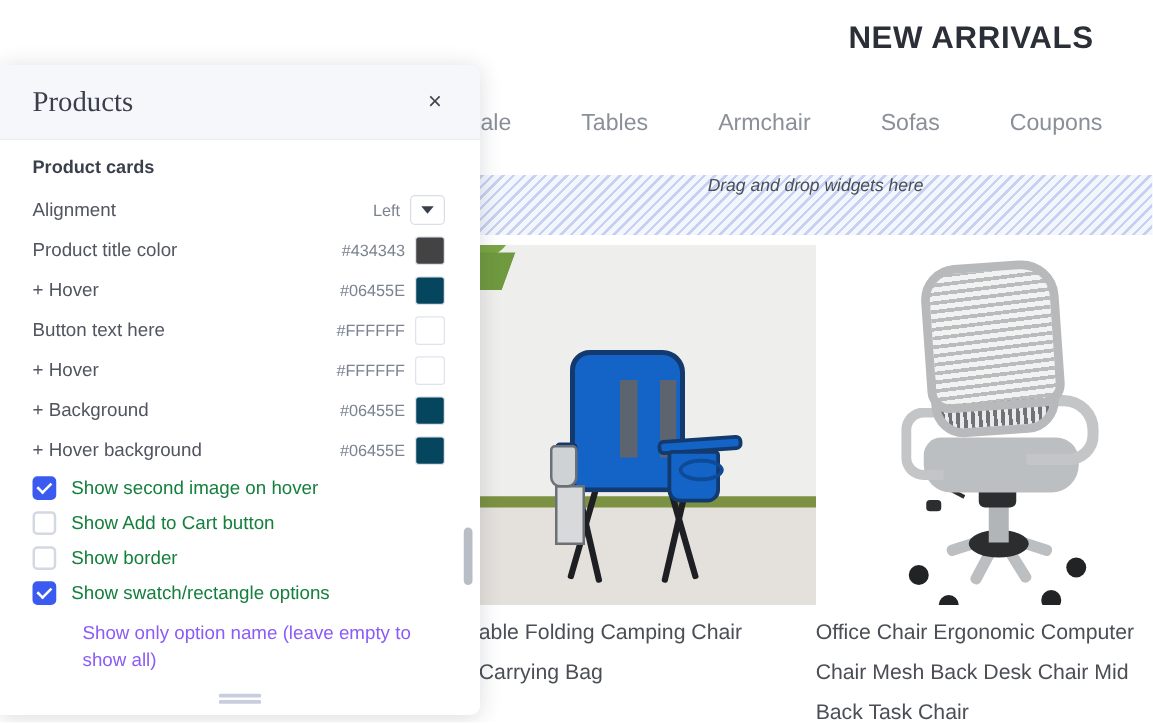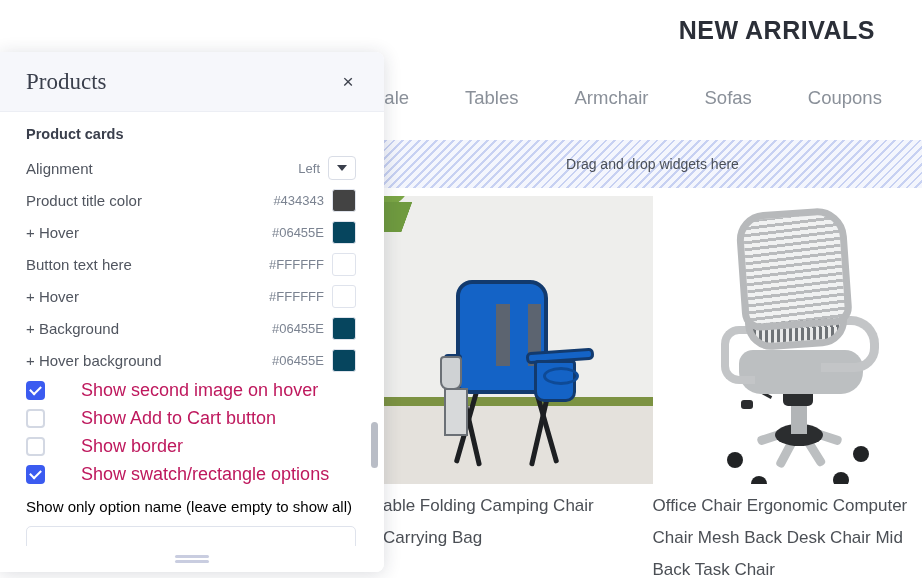--- a/index.html
+++ b/index.html
@@ -31,21 +31,21 @@
   }
   .nav-item:first-child { padding-left:42px; }
 
   .dropzone {
     position:absolute; left:383px; top:140px; width:539px; height:48px;
     background:
       repeating-linear-gradient(-45deg,
         rgba(255,255,255,0.75) 0px, rgba(255,255,255,0.75) 4px,
         rgba(188,199,238,0.55) 4px, rgba(188,199,238,0.55) 6px),
       #d5ddf7;
-    display:flex; align-items:center; justify-content:center;
+    display:flex; align-items:flex-start; justify-content:center;font-style:italic;
   }
   .dropzone-label { font-size:14px; color:#4a4f58; }
 
   
   .products { position:absolute; left:383px; top:196px; width:539px; }
   .prod-row { display:flex; }
   .prod { width:270px; }
   .prod-img { width:100%; height:288px; position:relative; overflow:hidden; background:#fff; }
   .prod-title {
     font-size:17px; line-height:32px; color:#4b4f55;
@@ -207,23 +207,23 @@
   .cb {
     width:19px; height:19px; border-radius:4px; border:2px solid #d3d8e3;
     background:#fff; margin-right:12px; display:flex; align-items:center; justify-content:center;
     flex-shrink:0;
   }
   .cb.on { background:#3b5bf0; border-color:#3b5bf0; }
   .cb.on:after {
     content:""; width:9px; height:5px; border-left:2px solid #fff; border-bottom:2px solid #fff;
     transform: rotate(-45deg) translate(1px,-1px);
   }
-  .cb-label { font-size:18px; color:#be185d;margin-left:24px; }
-
-  .field-label { font-size:15px; color:#000000; line-height:22px; margin-top:8px; }
+  .cb-label { font-size:15px; color:#15803d; }
+
+  .field-label { font-size:15px; color:#8b5cf6; line-height:22px; margin-top:8px;margin-left:40px; }
   .text-input {
     margin-top:8px; width:100%; height:30px; border:1px solid #dfe3ec; border-radius:5px;
     background:#fff; outline:none; font-size:14px; padding:0 8px;
     font-family:"Liberation Sans", sans-serif;
   }
 
   .panel-scrollbar {
     position:absolute; right:6px; top:0; bottom:0; width:7px;
   }
   .panel-thumb {

